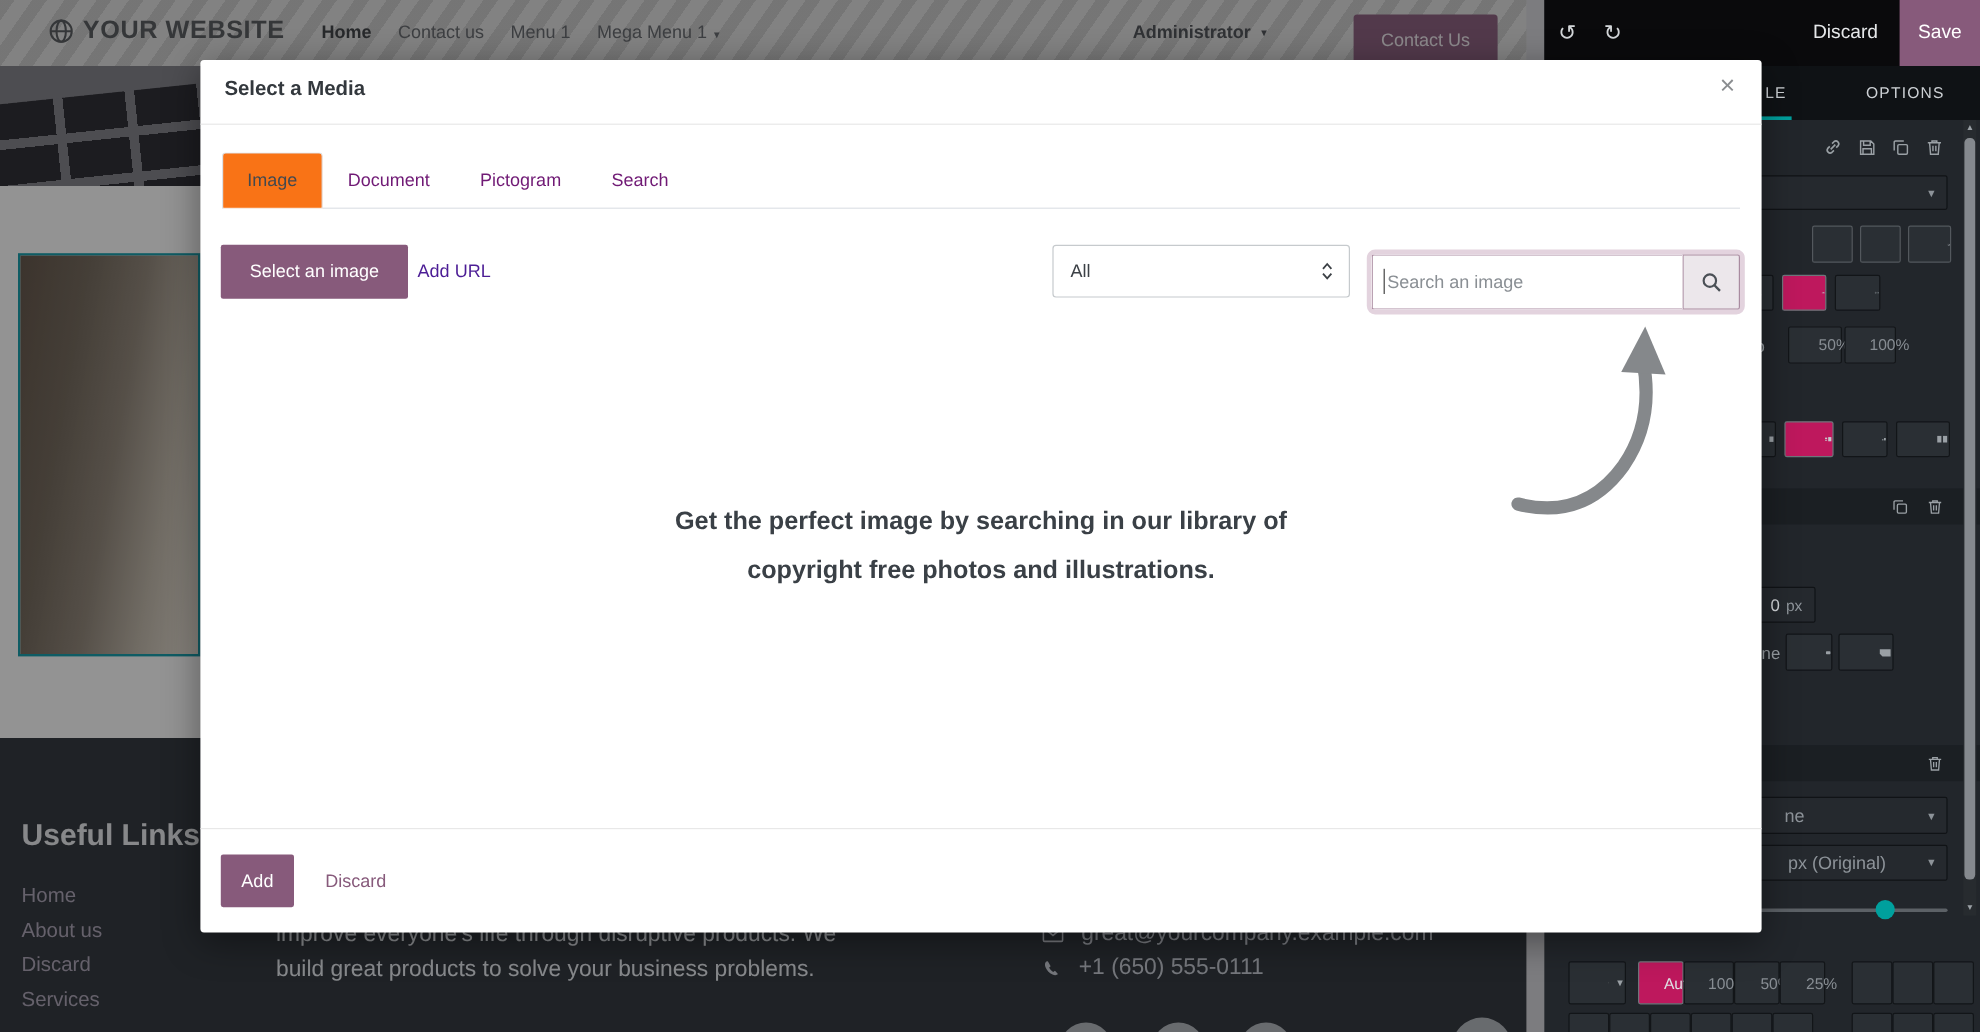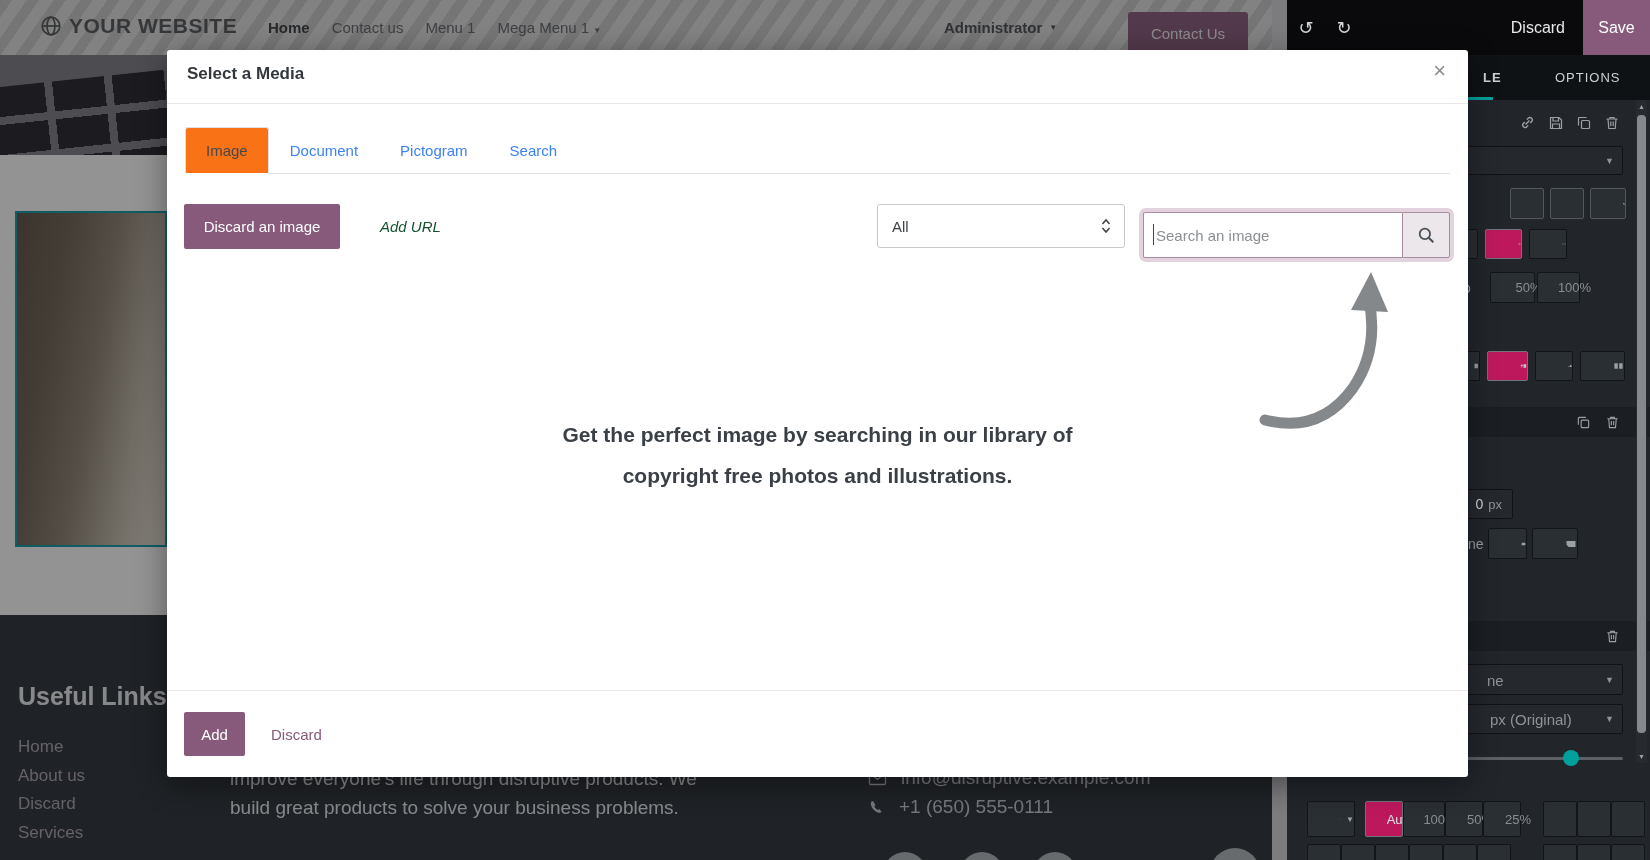--- a/index.html
+++ b/index.html
@@ -62,25 +62,25 @@
   .sb-ar{position:absolute;left:0;width:11px;text-align:center;font-size:7px;color:#9aa0a5;}
   .segtxt{font-size:13px;color:#878d93;}
 
   
   .modal{position:absolute;left:167px;top:50px;width:1301px;height:727px;background:#fff;z-index:3;
          border-radius:3px;box-shadow:0 8px 30px rgba(0,0,0,0.4);}
   .m-head{position:absolute;left:0;top:0;width:100%;height:54px;border-bottom:1px solid #e8e8e8;}
   .m-title{position:absolute;left:20px;top:14px;font-size:17px;font-weight:bold;color:#33383d;}
   .m-close{position:absolute;right:22px;top:10px;font-size:22px;color:#8a8d90;line-height:1;cursor:pointer;}
   .m-tabs{position:absolute;left:18px;top:77px;display:flex;border-bottom:1px solid #dee2e6;width:1265px;}
-  .m-tab{padding:14px 20px;font-size:15px;color:#3b82f6;margin-bottom:-1px;border:1px solid transparent;border-radius:3px 3px 0 0;}
+  .m-tab{padding:14px 20px;font-size:15px;color:#701a75;margin-bottom:-1px;border:1px solid transparent;border-radius:3px 3px 0 0;}
   .m-tab.active{background:#f97316;border-color:#dee2e6;border-bottom-color:#fff;color:#45494e;}
   .m-toolbar{position:absolute;left:17px;top:153px;width:1266px;height:46px;display:flex;align-items:center;}
   .upload-btn{width:156px;height:45px;background:#875a7b;color:#fff;font-size:15px;border:none;border-radius:2px;}
-  .addurl{margin-left:40px;font-size:15px;color:#14532d;font-style:italic;}
+  .addurl{margin-left:8px;font-size:15px;color:#4c1d95;}
   .m-spacer{flex:1;}
   .o-select{position:relative;width:248px;height:44px;border:1px solid #c6cacd;border-radius:3px;background:#fff;
             display:flex;align-items:center;padding:0 14px;font-size:15px;color:#3c4146;margin-right:18px;}
   .o-select svg{position:absolute;right:12px;top:50%;transform:translateY(-50%);}
   .sgroup{display:flex;height:46px;border-radius:3px;box-shadow:0 0 0 4px #e3d3de;margin-top:18px;}
   .sinput{width:259px;height:46px;border:1px solid #a98ba0;border-right:none;border-radius:2px 0 0 2px;
           padding:0 12px;font-size:15px;color:#3c4146;outline:none;}
   .sinput::placeholder{color:#8a8f94;}
   .sbtn{width:48px;height:46px;background:#ece7eb;border:1px solid #a98ba0;border-radius:0 2px 2px 0;
         display:flex;align-items:center;justify-content:center;color:#4b5056;}
@@ -146,21 +146,21 @@
         <div>build great products to solve your business problems.</div>
       </div>
       <div class="f-contact">
         <div class="f-row">
           <span>
             <svg width="19" height="15" viewBox="0 0 18 15" stroke="#c6cbd4" fill="none" stroke-width="1.3">
               <rect x="1" y="1.5" width="16" height="12" rx="1"></rect>
                 <path d="M1.5 2.5l7.5 6 7.5-6"></path>
             </svg>
           </span>
-          <span>info@disruptive.example.com</span>
+          <span>great@yourcompany.example.com</span>
         </div>
         <div class="f-row">
           <span>
             <svg width="17" height="17" viewBox="0 0 16 16" fill="#c6cbd4">
               <path d="M3.7 2.2C2.6 3 2.3 4.6 3 6.4c.9 2.4 3 4.8 5.6 6 1.8.8 3.4.6 4.2-.4l-2.3-2.6-1.4.9C7.7 9.5 6.5 8.3 5.9 6.9l1.2-1.1L4.9 2z"></path>
             </svg>
           </span>
           <span>+1 (650) 555-0111</span>
         </div>
       </div>
@@ -175,21 +175,21 @@
 
   <div class="sidebar">
     <div class="topbar">
       <span class="tb-ic">↺</span>
       <span class="tb-ic">↻</span>
       <span class="tb-discard">Discard</span>
       <span class="tb-save">Save</span>
     </div>
 
     <div class="tabbar">
-      <span class="tab-lbl" style="left:196px;font-weight:bold;">LE</span>
+      <span class="tab-lbl" style="left:184px;">LE</span>
       <span class="tab-lbl" style="left:268px;">OPTIONS</span>
       <div class="tab-underline"></div>
     </div>
 
     <div class="srow" style="top:114px;right:30px;gap:12px;">
       <span>
         <svg width="17" height="17" viewBox="0 0 16 16" stroke="#9aa0a5" fill="none" stroke-width="1.3">
           <path d="M6.2 9.8l3.6-3.6M5.5 7.5L3.9 9.1a2.3 2.3 0 003.2 3.2l1.6-1.6M10.5 8.5l1.6-1.6a2.3 2.3 0 00-3.2-3.2L7.3 5.3"></path>
         </svg>
       </span>
@@ -401,21 +401,21 @@
     </div>
 
     <div class="m-tabs">
       <span class="m-tab active">Image</span>
       <span class="m-tab">Document</span>
       <span class="m-tab">Pictogram</span>
       <span class="m-tab">Search</span>
     </div>
 
     <div class="m-toolbar">
-      <button class="upload-btn">Discard an image</button>
+      <button class="upload-btn">Select an image</button>
       <span class="addurl">Add URL</span>
       <span class="m-spacer"></span>
       <div class="o-select">
         <span>All</span>
         <svg width="12" height="16" viewBox="0 0 12 16" stroke="#3c4146" fill="none" stroke-width="1.5">
           <path d="M2.5 6l3.5-4 3.5 4M2.5 10l3.5 4 3.5-4"></path>
         </svg>
       </div>
       <div class="sgroup">
         <span style="position:relative;display:block;">

